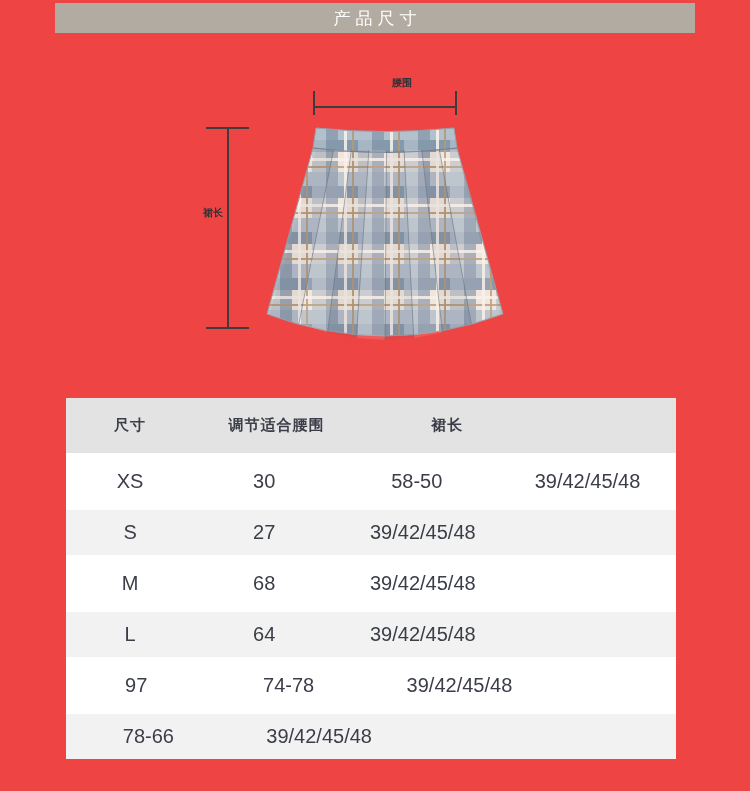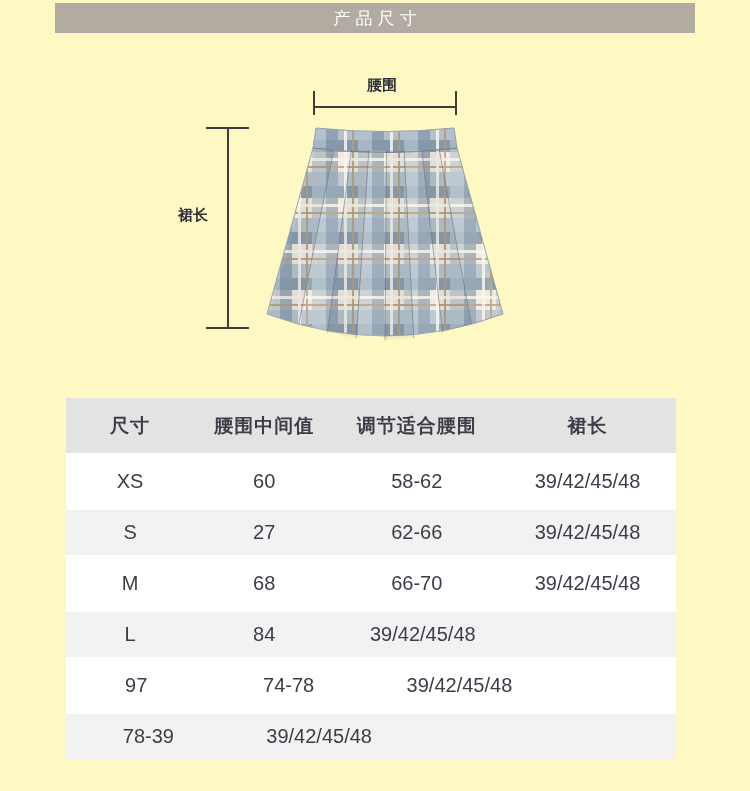--- a/index.html
+++ b/index.html
@@ -1,42 +1,42 @@
 <!DOCTYPE html>
 <html><head>
 <meta charset="utf-8">
 <style>
   html,body{margin:0;padding:0;background:#ffffff;}
   .page{
-    position:relative;width:750px;height:791px;background:#fef9c3;overflow:hidden;
+    position:relative;width:750px;height:791px;background:#ef4444;overflow:hidden;
     font-family:"Liberation Sans","DejaVu Sans",sans-serif;color:#3b3e48;
   }
   
   .banner{
     position:absolute;left:55px;top:3px;width:640px;height:30px;
     background:#b2aba1;display:flex;align-items:center;justify-content:center;
   }
   .banner span{color:#ffffff;font-size:17px;letter-spacing:5px;text-indent:5px;}
   
-  .m-label{position:absolute;width:60px;text-align:center;font-size:15px;font-weight:600;color:#2f3136;}
+  .m-label{position:absolute;width:60px;text-align:right;font-size:10px;font-weight:600;color:#2f3136;}
   .waist-label{left:352px;top:76px;}
   .length-label{left:163px;top:206px;}
   .m-hline{position:absolute;background:#3d3d3d;height:2px;}
   .m-vline{position:absolute;background:#3d3d3d;width:2px;}
   .waist-line{left:314px;top:106px;width:143px;}
   .waist-tick-l{left:313px;top:91px;height:24px;}
   .waist-tick-r{left:455px;top:91px;height:24px;}
   .length-line{left:227px;top:128px;height:200px;}
   .length-cap-t{left:206px;top:127px;width:43px;}
   .length-cap-b{left:206px;top:327px;width:43px;}
   .skirt-svg{position:absolute;left:258px;top:118px;}
   
   .size-table{position:absolute;left:66px;top:398px;width:610px;font-size:20px;}
   .t-row{display:flex;align-items:center;height:57px;background:#ffffff;}
-  .t-row.head{height:55px;background:#e3e3e3;font-size:19px;font-weight:600;letter-spacing:1px;}
+  .t-row.head{height:55px;background:#e3e3e3;font-size:15px;font-weight:600;letter-spacing:1px;}
   .t-rows .t-row:nth-child(even){height:45px;background:#f2f2f2;}
   .t-cell{text-align:center;}
   .c1{width:21%;}.c2{width:23%;}.c3{width:27%;}.c4{width:29%;}
 </style>
 </head>
 <body>
 
 <div class="page">
 
   <div class="banner">
@@ -91,53 +91,50 @@
       <path d="M128.5,32 L127,222"></path>
       <path d="M146.1,32 L155.8,220"></path>
       <path d="M163.8,32 L184.5,214.5"></path>
       <path d="M181.4,32 L213.3,206"></path>
     </g>
   </svg>
 
   <div class="size-table">
     <div class="t-row head">
       <div class="t-cell c1">尺寸</div>
-      <div class="t-cell c2">腰围中间值</div>
       <div class="t-cell c3">调节适合腰围</div>
       <div class="t-cell c4">裙长</div>
     </div>
     <div class="t-rows">
       <div class="t-row">
         <div class="t-cell c1">XS</div>
-        <div class="t-cell c2">60</div>
-        <div class="t-cell c3">58-62</div>
+        <div class="t-cell c2">30</div>
+        <div class="t-cell c3">58-50</div>
         <div class="t-cell c4">39/42/45/48</div>
       </div>
       <div class="t-row">
         <div class="t-cell c1">S</div>
         <div class="t-cell c2">27</div>
-        <div class="t-cell c3">62-66</div>
         <div class="t-cell c4">39/42/45/48</div>
       </div>
       <div class="t-row">
         <div class="t-cell c1">M</div>
         <div class="t-cell c2">68</div>
-        <div class="t-cell c3">66-70</div>
         <div class="t-cell c4">39/42/45/48</div>
       </div>
       <div class="t-row">
         <div class="t-cell c1">L</div>
-        <div class="t-cell c2">84</div>
+        <div class="t-cell c2">64</div>
         <div class="t-cell c4">39/42/45/48</div>
       </div>
       <div class="t-row">
         <div class="t-cell c2">97</div>
         <div class="t-cell c3">74-78</div>
         <div class="t-cell c4">39/42/45/48</div>
       </div>
       <div class="t-row">
-        <div class="t-cell c3">78-39</div>
+        <div class="t-cell c3">78-66</div>
         <div class="t-cell c4">39/42/45/48</div>
       </div>
     </div>
   </div>
 
 </div>
 
 </body></html>

